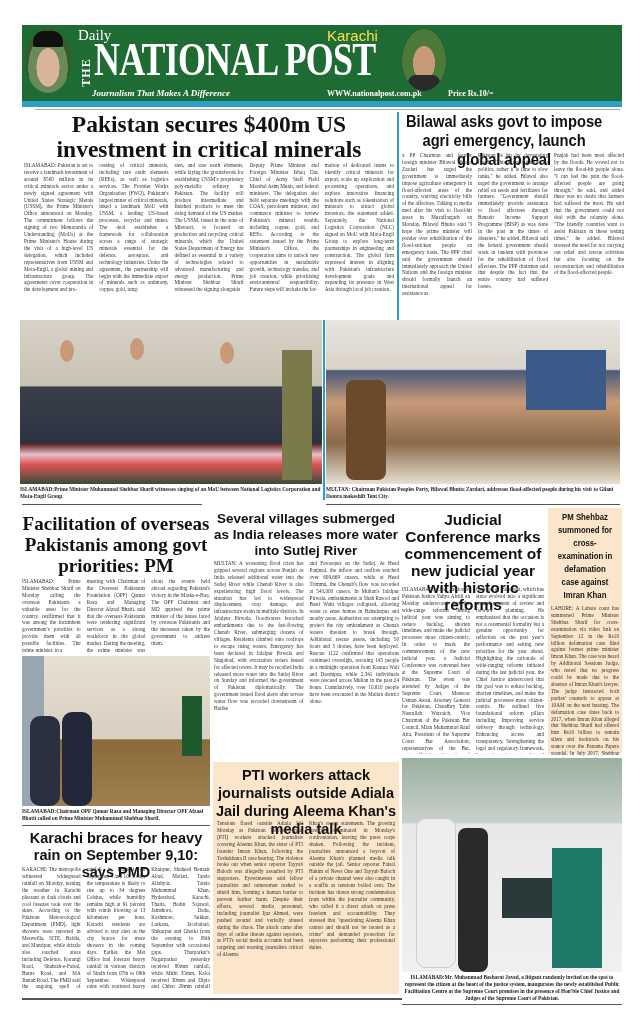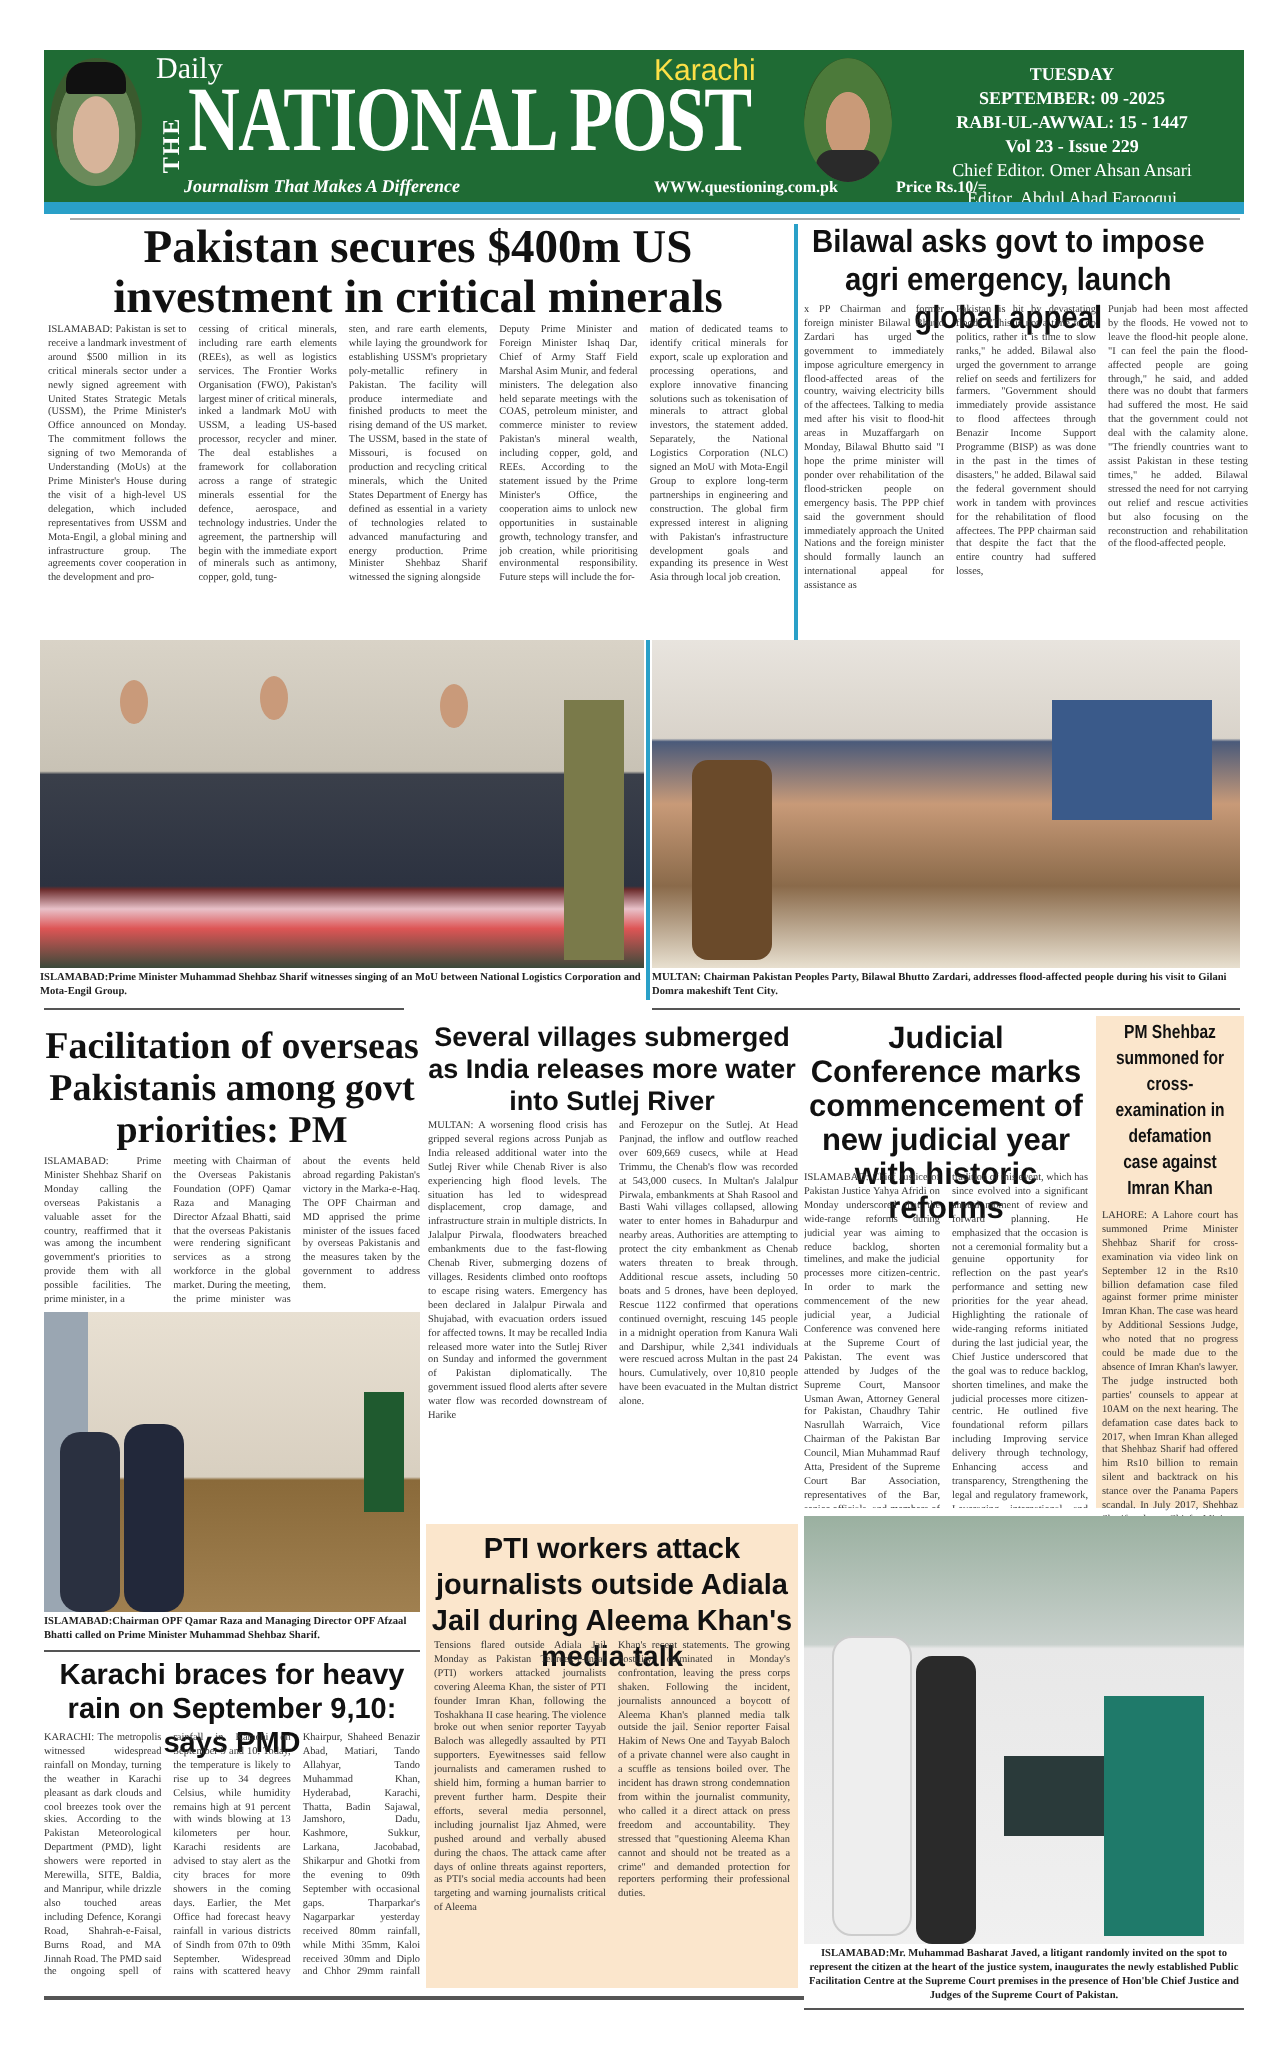--- a/index.html
+++ b/index.html
@@ -38,33 +38,25 @@
 
 <div id="mast" class="abs">
   <div id="p1" class="portrait">
       <div class="cap"></div>
     </div>
   <div class="daily">Daily</div>
   <div class="the">THE</div>
   <div class="nat">NATIONAL POST</div>
   <div class="karachi">Karachi</div>
   <div class="tag">Journalism That Makes A Difference</div>
-  <div class="www">WWW.questioning.com.pk</div>
+  <div class="www">WWW.nationalpost.com.pk</div>
   <div id="p2" class="portrait">
       <div class="coat"></div>
     </div>
   <div class="price">Price Rs.10/=</div>
-  <div class="info">
-    <div>TUESDAY</div>
-    <div>SEPTEMBER: 09 -2025</div>
-    <div>RABI-UL-AWWAL: 15 - 1447</div>
-    <div>Vol 23 - Issue 229</div>
-    <div>Chief Editor. Omer Ahsan Ansari</div>
-    <div style="margin-top:2px">Editor..Abdul Ahad Farooqui</div>
-  </div>
 </div>
 <div id="band" class="abs"></div>
 <div id="rule" class="abs"></div>
 
 <div class="abs h1" style="left:24px;top:112px;width:370px;font-size:23.5px;line-height:25px">Pakistan secures $400m US investment in critical minerals</div>
 <div class="abs cols body" style="left:24px;top:162px;width:370px;height:158px;overflow:hidden">
   <div>ISLAMABAD: Pakistan is set to receive a landmark investment of around $500 million in its critical minerals sector under a newly signed agreement with United States Strategic Metals (USSM), the Prime Minister's Office announced on Monday. The commitment follows the signing of two Memoranda of Understanding (MoUs) at the Prime Minister's House during the visit of a high-level US delegation, which included representatives from USSM and Mota-Engil, a global mining and infrastructure group. The agreements cover cooperation in the development and pro-</div>
   <div>cessing of critical minerals, including rare earth elements (REEs), as well as logistics services. The Frontier Works Organisation (FWO), Pakistan's largest miner of critical minerals, inked a landmark MoU with USSM, a leading US-based processor, recycler and miner. The deal establishes a framework for collaboration across a range of strategic minerals essential for the defence, aerospace, and technology industries. Under the agreement, the partnership will begin with the immediate export of minerals such as antimony, copper, gold, tung-</div>
   <div>sten, and rare earth elements, while laying the groundwork for establishing USSM's proprietary poly-metallic refinery in Pakistan. The facility will produce intermediate and finished products to meet the rising demand of the US market. The USSM, based in the state of Missouri, is focused on production and recycling critical minerals, which the United States Department of Energy has defined as essential in a variety of technologies related to advanced manufacturing and energy production. Prime Minister Shehbaz Sharif witnessed the signing alongside</div>
   <div>Deputy Prime Minister and Foreign Minister Ishaq Dar, Chief of Army Staff Field Marshal Asim Munir, and federal ministers. The delegation also held separate meetings with the COAS, petroleum minister, and commerce minister to review Pakistan's mineral wealth, including copper, gold, and REEs. According to the statement issued by the Prime Minister's Office, the cooperation aims to unlock new opportunities in sustainable growth, technology transfer, and job creation, while prioritising environmental responsibility. Future steps will include the for-</div>

